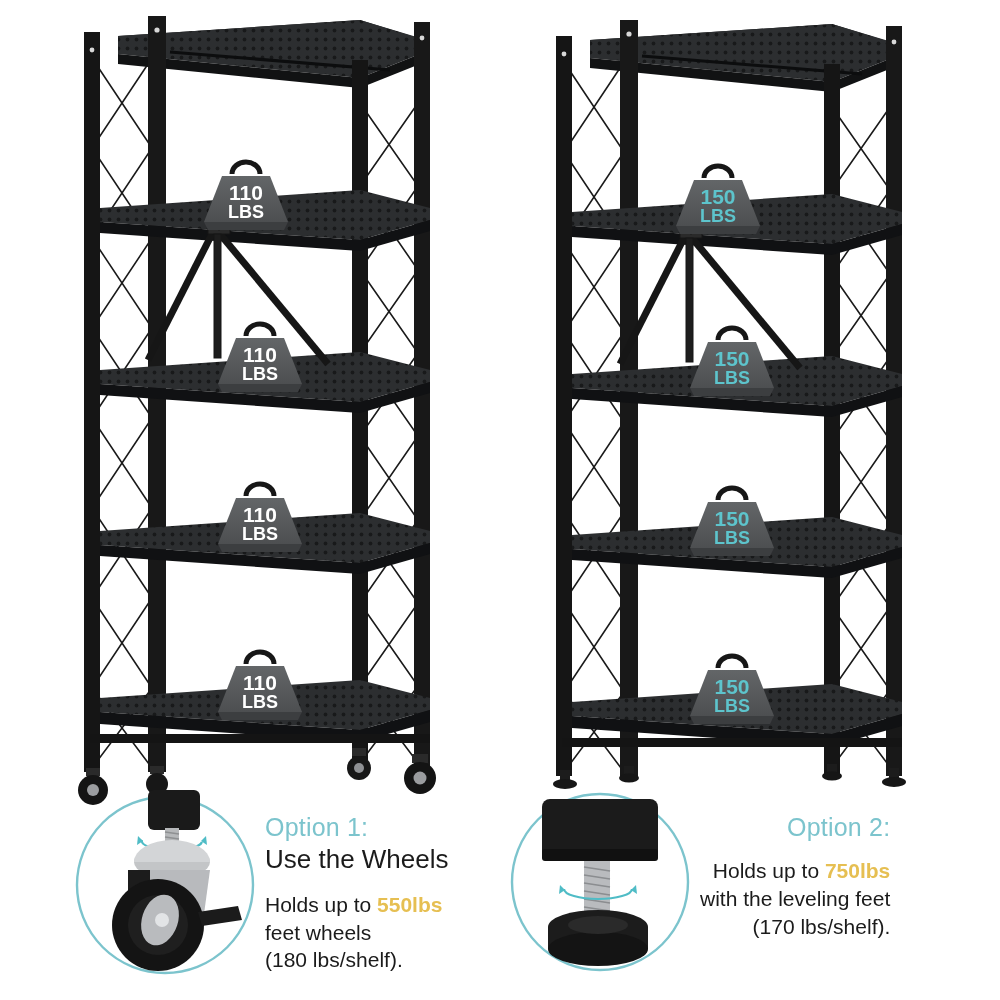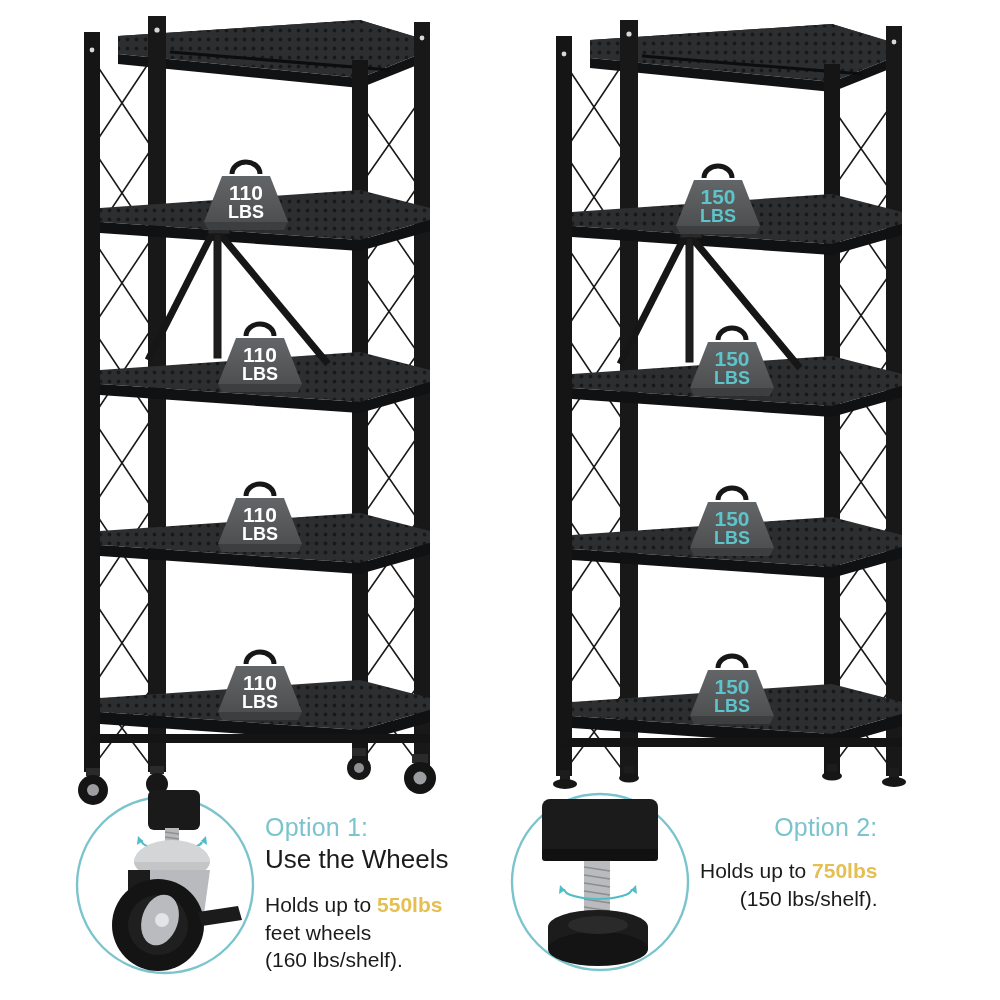--- a/index.html
+++ b/index.html
@@ -300,21 +300,21 @@
       <path d="M128 122 L168 116 L172 130 L132 136 Z" fill="#1b1b1b"></path>
     </svg>
   </div>
 
   <div class="opt-text" style="left:265px;top:812px;">
     <div class="opt-title">Option 1:</div>
     <div class="opt-sub">Use the Wheels</div>
     <div class="opt-body">
       <span class="opt-line"><span>Holds up to </span><span class="hl">550lbs</span></span>
       <span class="opt-line">feet wheels</span>
-      <span class="opt-line">(160 lbs/shelf).</span>
+      <span class="opt-line">(180 lbs/shelf).</span>
     </div>
   </div>
 
   <div class="circle-illus" style="left:508px;top:785px;">
     <svg width="185" height="195" viewBox="0 0 185 195">
       <circle cx="92" cy="97" r="88" fill="none" stroke="#7cc4cd" stroke-width="2.4"></circle>
 
       <path d="M42 14 h100 a8 8 0 0 1 8 8 v48 h-116 v-48 a8 8 0 0 1 8 -8 z" fill="#1b1b1b"></path>
       <rect x="34" y="64" width="116" height="12" rx="3" fill="#111111"></rect>
 
@@ -339,17 +339,18 @@
       <rect x="40" y="142" width="100" height="22" fill="#1c1c1c"></rect>
       <ellipse cx="90" cy="164" rx="50" ry="17" fill="#141414"></ellipse>
       <ellipse cx="90" cy="140" rx="30" ry="9" fill="#2a2a2a"></ellipse>
     </svg>
   </div>
 
   <div class="opt-text" style="left:700px;top:812px;text-align:right;">
     <div class="opt-title">Option 2:</div>
     <div class="opt-body">
       <span class="opt-line"><span>Holds up to </span><span class="hl">750lbs</span></span>
-      <span class="opt-line">(150 lbs/shelf).</span>
+      <span class="opt-line">with the leveling feet</span>
+      <span class="opt-line">(170 lbs/shelf).</span>
     </div>
   </div>
 
 </div>
 
 </body></html>

